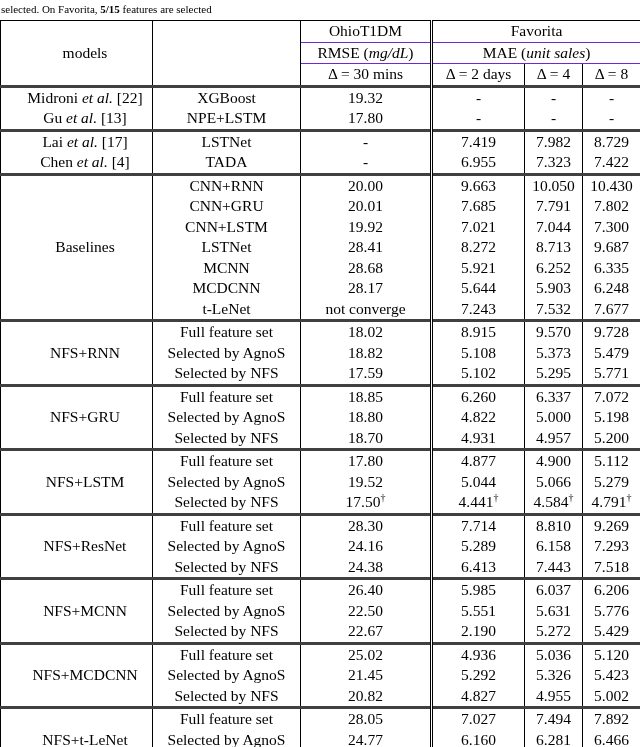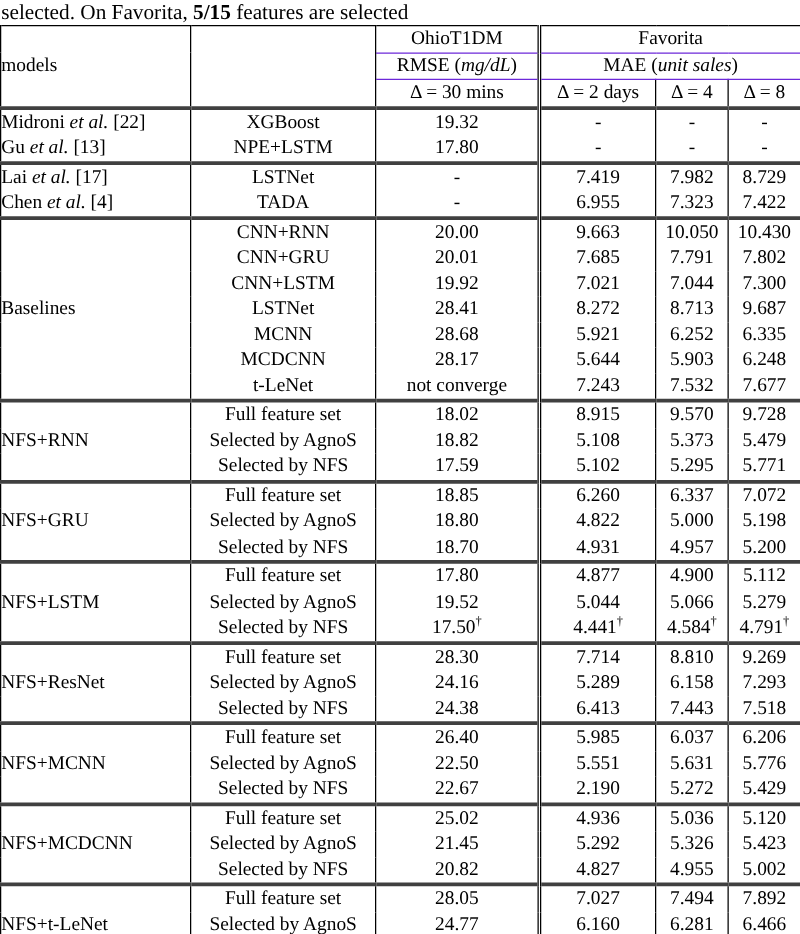--- a/index.html
+++ b/index.html
@@ -7,21 +7,21 @@
     padding: 0;
     background: #ffffff;
     width: 640px;
   }
   body {
     font-family: "Liberation Serif", "DejaVu Serif", serif;
     color: #000;
     -webkit-font-smoothing: antialiased;
   }
   .caption {
-    font-size: 17px;
+    font-size: 11px;
     line-height: 19px;
     padding: 0 0 1px 1px;
     white-space: nowrap;
   }
   .caption .b { font-weight: bold; }
 
   table.results {
     border-collapse: collapse;
     width: 639px;
     table-layout: fixed;
@@ -34,21 +34,21 @@
     padding: 0 3px;
     height: 20.5px;
     line-height: 20.5px;
     text-align: center;
     font-weight: normal;
     white-space: nowrap;
     overflow: hidden;
   }
   th { font-size: 15.5px; }
   .dbl { border-left: 3px double #000 !important; text-align: center; }
-  .model-col { text-align: left; padding-left: 0; }
+  .model-col { text-align: center; padding-left: 20px; }
   .hline-below { border-bottom: 1px solid #6d28d9; }
   tr.group-start td { border-top: 3px solid #404040; }
   .b { font-weight: normal; }
   i { font-style: italic; }
   sup {
     font-size: 10px;
     line-height: 0;
     vertical-align: super;
   }
 </style>

